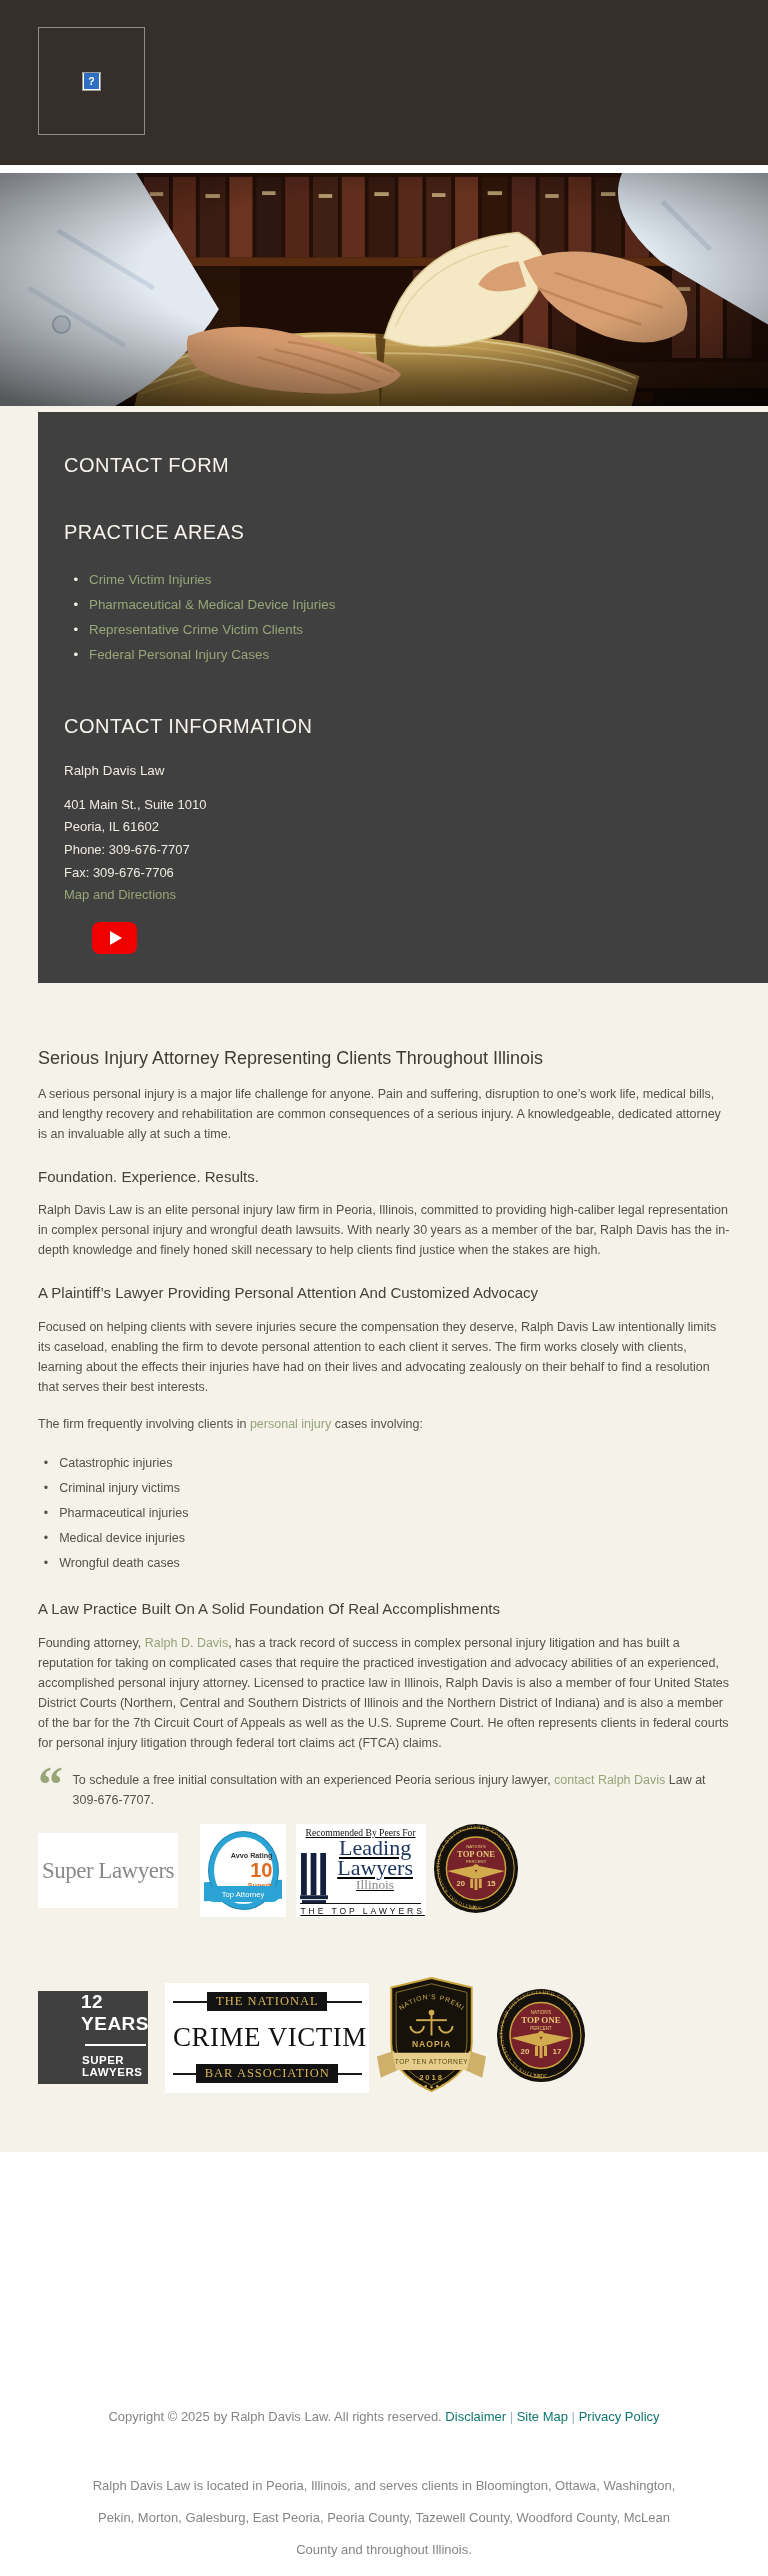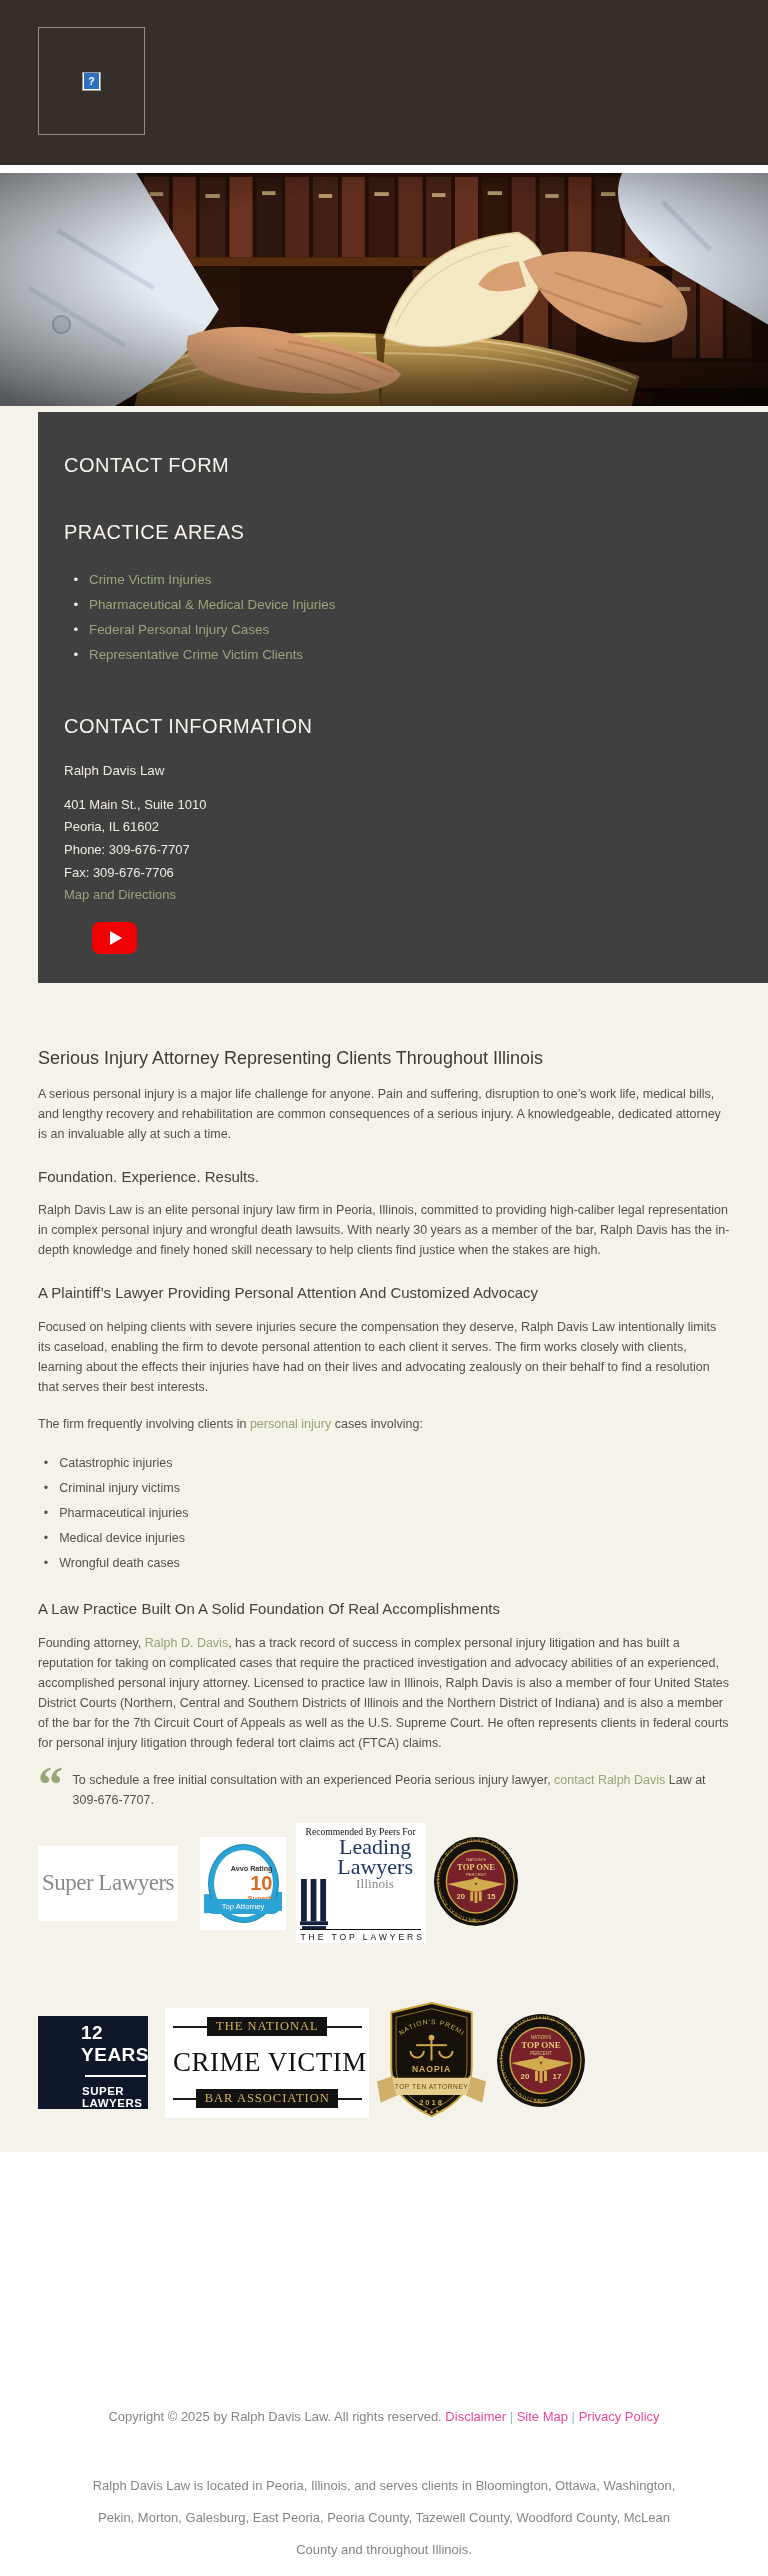--- a/index.html
+++ b/index.html
@@ -55,47 +55,47 @@
   .sl-badge span { font-family:"Liberation Serif", serif; font-size:23px; color:#8a8a8a; letter-spacing:-0.5px; }
 
   .avvo { width:86px; height:93px; margin-left:22px; position:relative; display:flex; align-items:center; justify-content:center; }
   .avvo .ribbon { position:absolute; left:3.8px; right:3.8px; bottom:17.3px; height:19px; background:#2ba3d4; transform:skewY(-2deg); }
   .avvo .circle { position:relative; width:69px; height:77px; border-radius:50%; background:#ffffff; border:5.8px solid #2ba3d4; box-shadow:0 0 0 1px #1c85b2; display:flex; flex-direction:column; align-items:flex-end; justify-content:center; }
   .avvo .ar { font-size:7.2px; color:#333; font-weight:bold; }
   .avvo .score { font-size:20px; color:#e06a1f; font-weight:bold; line-height:21px; }
   .avvo .grade { font-size:7.2px; color:#e06a1f; font-weight:bold; }
   .avvo .ta { position:absolute; left:5.8px; right:5.8px; bottom:15.4px; height:15.4px; background:#2ba3d4; border-radius:7.7px; color:#ffffff; font-size:7.7px; display:flex; align-items:center; justify-content:center; }
 
-  .ll-badge { width:130px; height:120px; margin-left:9.6px; padding:2.9px 4.8px 0; display:flex; flex-direction:column; }
+  .ll-badge { width:130px; height:93px; margin-left:9.6px; padding:2.9px 4.8px 0; display:flex; flex-direction:column;text-decoration:underline; }
   .ll-top { font-family:"Liberation Serif", serif; font-size:9.6px; color:#111; text-align:center; white-space:nowrap; }
   .ll-mid { flex:1; display:flex; }
   .ll-cols { width:29px; display:flex; align-items:flex-end; }
   .ll-names { flex:1; text-align:center; font-family:"Liberation Serif", serif; color:#1c3461; }
   .ll-l1 { font-size:22px; line-height:20px; }
   .ll-l2 { font-size:22px; line-height:20px; }
   .ll-net { font-size:13.4px; color:#8a8a8a; line-height:14.4px; }
   .ll-bot { border-top:1.9px solid #111; font-size:8.6px; letter-spacing:2.9px; color:#111; text-align:center; padding:1.9px 0 1px; white-space:nowrap; }
 
   .nadc { margin-left:7.7px; }
   .naopia { margin-left:5.8px; }
 
-  .years-badge { width:110px; height:93px; background:#0f172a; color:#ffffff; display:flex; flex-direction:column; align-items:center; justify-content:flex-end;padding-left:44px; }
+  .years-badge { width:110px; height:93px; background:#404040; color:#ffffff; display:flex; flex-direction:column; align-items:center; justify-content:flex-start;padding-left:44px; }
   .years-badge .y1 { font-size:19px; font-weight:bold; letter-spacing:0.5px; }
   .years-badge .bar { width:61px; height:1.9px; background:#ffffff; margin:8.6px 0; }
   .years-badge .y2 { font-size:11.5px; font-weight:bold; letter-spacing:0.5px; }
 
   .ncvba { width:204px; height:110px; margin-left:17.3px; padding:9.6px 7.7px; display:flex; flex-direction:column; justify-content:space-between; }
   .ncvba-row { display:flex; align-items:center; }
   .ncvba-row .line { flex:1; height:1.9px; background:#1a1a1a; }
   .ncvba-row .bar { background:#121212; color:#d7b456; font-family:"Liberation Serif", serif; font-size:12.5px; letter-spacing:1px; padding:1.9px 8.6px; white-space:nowrap; }
   .ncvba-main { font-family:"Liberation Serif", serif; font-size:27px; letter-spacing:0.5px; color:#111; text-align:center; white-space:nowrap; }
 
   
   .site-footer { background:#ffffff; height:423px; padding-top:257px; text-align:center; color:#858585; font-size:13px; }
-  .copyright a, .b-link { color:#ec4899; cursor:pointer; text-decoration:none; }
+  .copyright a, .b-link { color:#0f766e; cursor:pointer; text-decoration:none; }
   .sep { color:#9ab7c9; }
   .service-area { max-width:586px; margin:46px auto 0; line-height:32px; }
 </style>
 </head>
 <body>
 
 <div class="page">
 
   <div class="site-header">
     <div class="logo-box">
@@ -227,22 +227,22 @@
   </div>
 
   <div class="cream">
 
     <div class="dark-box">
       <div class="side-h">CONTACT FORM</div>
       <div class="side-h">PRACTICE AREAS</div>
       <ul class="practice-list">
         <li>Crime Victim Injuries</li>
         <li>Pharmaceutical &amp; Medical Device Injuries</li>
+        <li>Representative Crime Victim Clients</li>
         <li>Federal Personal Injury Cases</li>
-        <li>Representative Crime Victim Clients</li>
       </ul>
       <div class="side-h ci">CONTACT INFORMATION</div>
       <div class="firm-name">Ralph Davis Law</div>
       <div class="addr">
         <div>401 Main St., Suite 1010</div>
         <div>Peoria, IL 61602</div>
         <div>Phone: 309-676-7707</div>
         <div>Fax: 309-676-7706</div>
         <div class="map-link">Map and Directions</div>
       </div>

